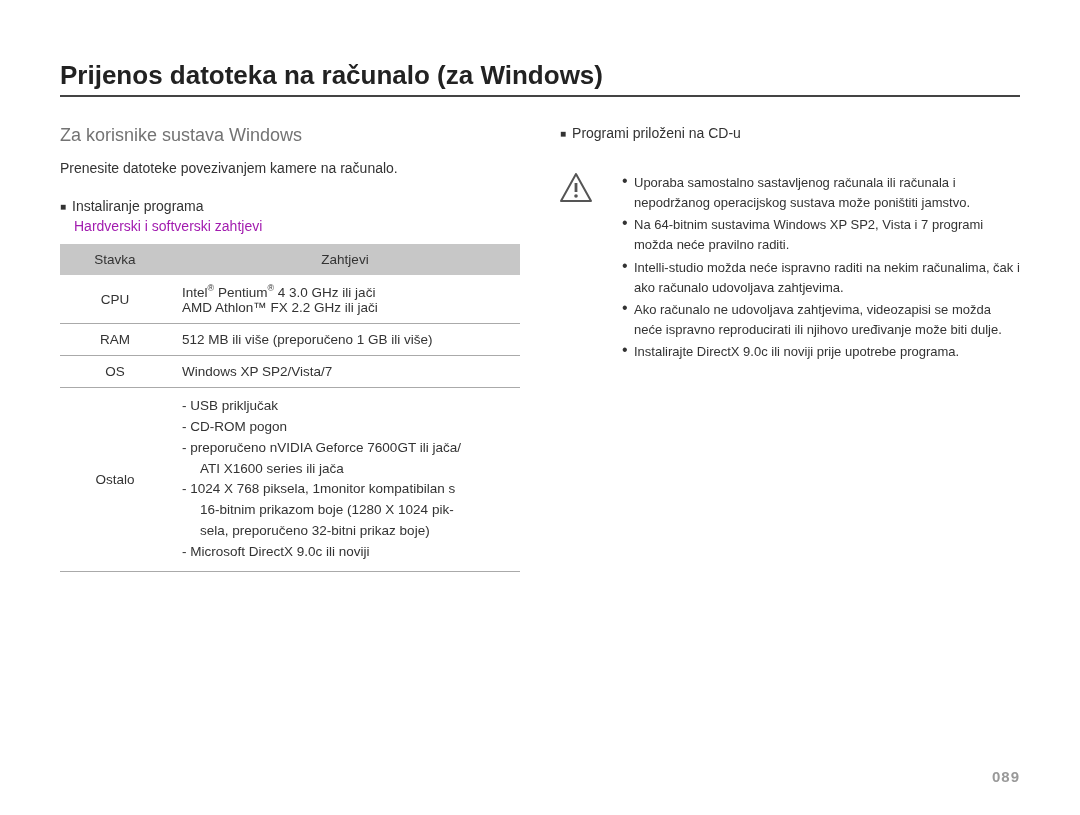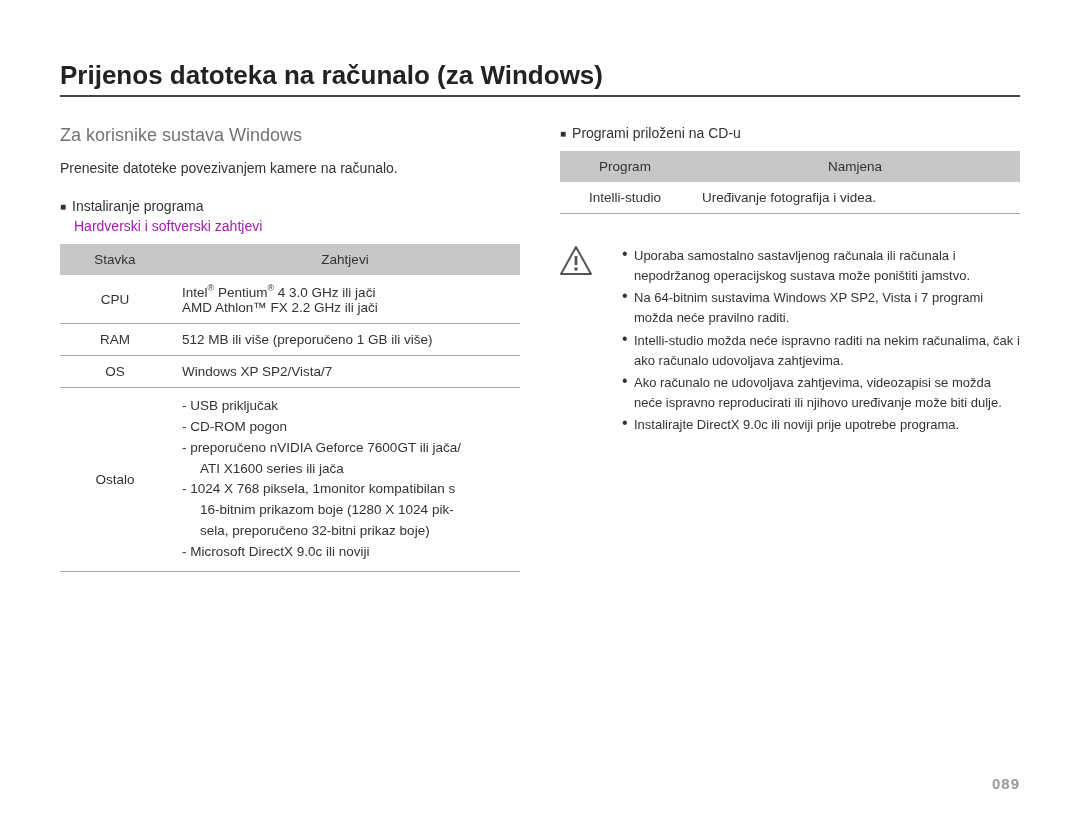--- a/index.html
+++ b/index.html
@@ -28,21 +28,21 @@
   .table2 th:first-child, .table2 td.prog-label { width: 130px; text-align: center; }
   .table2 thead th { text-align: center; }
   .table2 td { vertical-align: middle; }
 
   .warn-block { display: flex; gap: 28px; margin-top: 32px; font-size: 13px; line-height: 1.55; }
   .warn-icon { flex: 0 0 34px; }
   .warn-list { list-style: none; }
   .warn-list li { position: relative; padding-left: 12px; margin-bottom: 2px; }
   .warn-list li::before { content: "•"; position: absolute; left: 0; top: 0; font-size: 16px; line-height: 1; color: #333; }
 
-  .page-num { position: absolute; bottom: 23px; right: 60px; font-size: 15px; font-weight: bold; color: #999; letter-spacing: 1px; }
+  .page-num { position: absolute; bottom: 30px; right: 60px; font-size: 15px; font-weight: bold; color: #999; letter-spacing: 1px; }
 </style>
 </head>
 <body>
 
 <div class="page">
 
   <h1 class="page-title">Prijenos datoteka na računalo (za Windows)</h1>
 
   <div class="cols">
 
@@ -99,34 +99,20 @@
           </tr>
         </tbody>
       </table>
 
     </div>
 
     <div class="col">
 
       <div class="sub-heading bullet-sq" style="margin-bottom:10px">Programi priloženi na CD-u</div>
 
-      <table class="table2">
-        <thead>
-          <tr>
-            <th>Program</th>
-            <th>Namjena</th>
-          </tr>
-        </thead>
-        <tbody>
-          <tr>
-            <td class="prog-label">Intelli-studio</td>
-            <td>Uređivanje fotografija i videa.</td>
-          </tr>
-        </tbody>
-      </table>
 
       <div class="warn-block">
         <div class="warn-icon">
           <svg width="32" height="30" viewBox="0 0 32 30">
             <polygon points="16,1 31,28 1,28" fill="none" stroke="#555" stroke-width="2" stroke-linejoin="round"></polygon>
             <rect x="14.6" y="10" width="2.8" height="9" fill="#555"></rect>
             <circle cx="16" cy="23" r="1.8" fill="#555"></circle>
           </svg>
         </div>
         <ul class="warn-list">

